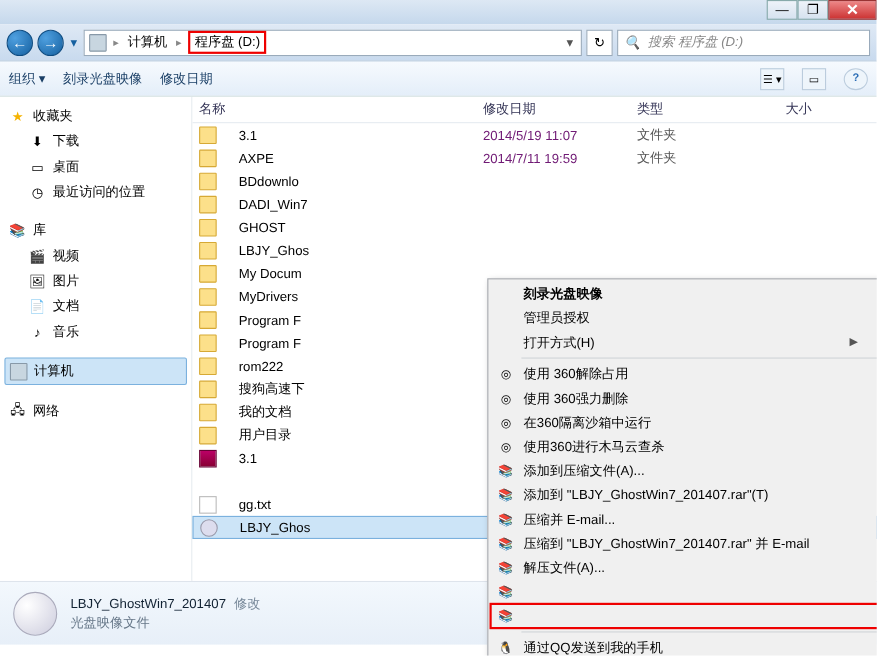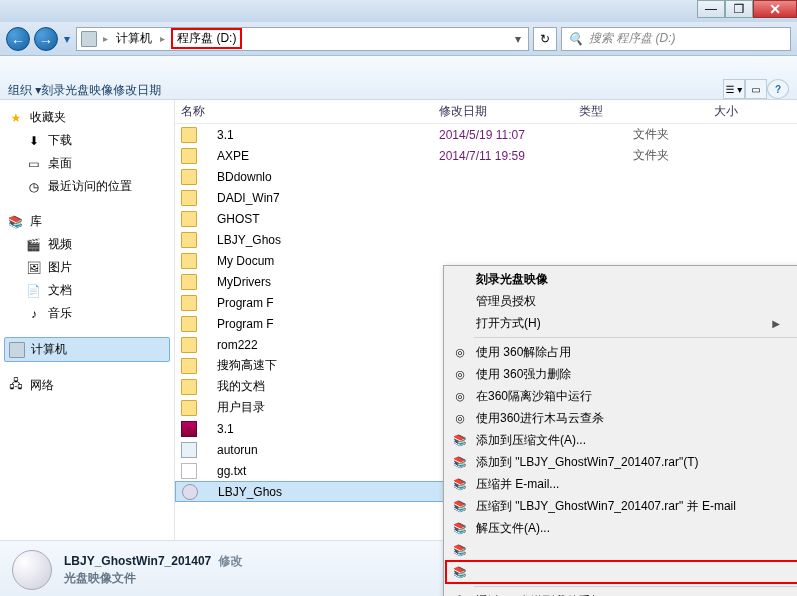--- a/index.html
+++ b/index.html
@@ -18,21 +18,21 @@
 .addr-box { flex: 1; height: 24px; background: #fff; border: 1px solid #9ab; display: flex; align-items: center; padding: 0 4px; gap: 6px; position: relative; }
 .addr-icon { width: 16px; height: 16px; display: inline-block; }
 .crumb { padding: 0 2px; }
 .crumb-sep { color: #888; font-size: 10px; }
 .highlight-red { border: 2px solid #e00; padding: 0 4px; margin: -2px 0; }
 .addr-drop { position: absolute; right: 2px; top: 2px; width: 16px; height: 18px; display: flex; align-items: center; justify-content: center; color: #555; }
 .refresh { width: 24px; height: 24px; background: #fff; border: 1px solid #9ab; display: flex; align-items: center; justify-content: center; }
 .searchbox { width: 230px; height: 24px; background: #fff; border: 1px solid #9ab; display: flex; align-items: center; padding: 0 6px; gap: 6px; color: #888; font-style: italic; }
 
 
-.toolbar { height: 44px; background: linear-gradient(#f6fafe,#e4eef9); border-bottom: 1px solid #cdd; display: flex; align-items: flex-end; padding: 0 8px; gap: 0; }
+.toolbar { height: 32px; background: linear-gradient(#f6fafe,#e4eef9); border-bottom: 1px solid #cdd; display: flex; align-items: center; padding: 0 8px; gap: 16px; }
 .tool-item { color: #1a3f66; }
 .tool-spacer { flex: 1; }
 .tool-icon { width: 22px; height: 20px; border: 1px solid #bcd; background: #eef5fb; display: flex; align-items: center; justify-content: center; font-size: 10px; }
 
 
 .mainrow { display: flex; height: 440px; }
 .sidebar { width: 175px; border-right: 1px solid #e0e6ec; padding: 6px 4px; overflow: hidden; background: #fff; }
 .tree-group { margin-bottom: 12px; }
 .tree-item { display: flex; align-items: center; gap: 6px; padding: 3px 4px; white-space: nowrap; }
 .tree-item.header { font-weight: normal; }
@@ -47,40 +47,40 @@
 .filepane { flex: 1; position: relative; background: #fff; }
 .cols { display: flex; height: 24px; border-bottom: 1px solid #e6ebf1; align-items: center; color: #335; padding-left: 6px; }
 .col-name { width: 258px; }
 .col-date { width: 140px; }
 .col-type { width: 90px; }
 .col-size { flex: 1; text-align: center; padding-right: 14px; }
 .file-rows { }
 .file-row { display: flex; align-items: center; height: 21px; padding-left: 6px; }
 .file-row .fname { width: 258px; display: flex; align-items: center; gap: 20px; }
 .file-row .fdate { width: 140px; color: #701a75; }
-.file-row .ftype { width: 90px; color: #555; text-align: right; }
+.file-row .ftype { width: 90px; color: #555; }
 .file-row .fsize { flex: 1; text-align: right; padding-right: 14px; color: #555; }
 .file-row.sel { background: #cce4f7; border: 1px solid #7bb1de; }
 .fico { width: 16px; height: 16px; flex-shrink: 0; }
 .fico.fold { background: #fce08a; border: 1px solid #d6a935; border-radius: 1px; }
 .fico.rar { background: linear-gradient(#b06, #803); border: 1px solid #603; }
 .fico.inf { background: #e8f0f8; border: 1px solid #9ab; }
 .fico.txt { background: #fff; border: 1px solid #bbb; }
 .fico.iso { background: #dde; border: 1px solid #99a; border-radius: 50%; }
 
 
 .ctxmenu { position: absolute; left: 268px; top: 165px; width: 360px; background: #f0f0f0; border: 1px solid #a7abb0; box-shadow: 2px 2px 6px rgba(0,0,0,.3); padding: 2px; z-index: 10; }
 .ctx-item { display: flex; align-items: center; height: 22px; padding: 0 20px 0 30px; position: relative; }
 .ctx-sep { height: 1px; background: #d0d4d8; margin: 3px 2px 3px 28px; }
 .ctx-icon { position: absolute; left: 6px; width: 16px; height: 16px; display: flex; align-items: center; justify-content: center; font-size: 11px; }
 .ctx-arrow { margin-left: auto; color: #555; font-size: 10px; }
 .ctx-item.highlight { outline: 2px solid #e00; outline-offset: -1px; }
 
 
-.details { height: 58px; border-top: 1px solid #dbe2ea; background: linear-gradient(#f3f8fd,#e7eff8); display: flex; align-items: center; padding: 6px 12px; gap: 12px; font-weight: bold; }
+.details { height: 58px; border-top: 1px solid #dbe2ea; background: linear-gradient(#f3f8fd,#e7eff8); display: flex; align-items: center; padding: 6px 12px; gap: 12px; }
 .det-icon { width: 40px; height: 40px; background: radial-gradient(circle at 30% 30%, #fff, #ccd); border: 1px solid #aab; border-radius: 50%; }
 .det-text .t1 { color: #123; font-size: 13px; }
 .det-text .t2 { color: #678; }
 
 
 .wm { position: absolute; right: 10px; bottom: 26px; color: rgba(255,255,255,.8); font-size: 20px; font-weight: bold; text-shadow: 0 0 3px rgba(0,0,0,.3); letter-spacing: 2px; }
 .wm2 { position: absolute; right: 10px; bottom: 10px; color: rgba(180,190,200,.7); font-size: 10px; }
 </style>
 </head>
 <body>
@@ -320,24 +320,20 @@
         <div class="file-row">
           <div class="fname">
             <span class="fico rar"></span>
             <span>3.1</span>
           </div>
           <div class="fdate"></div>
           <div class="ftype">E缩文件</div>
           <div class="fsize">5,679 KB</div>
         </div>
         <div class="file-row">
-          <div class="fname">
-            <span class="fico inf"></span>
-            <span>autorun</span>
-          </div>
           <div class="fdate"></div>
           <div class="ftype"></div>
           <div class="fsize">1 KB</div>
         </div>
         <div class="file-row">
           <div class="fname">
             <span class="fico txt"></span>
             <span>gg.txt</span>
           </div>
           <div class="fdate"></div>

